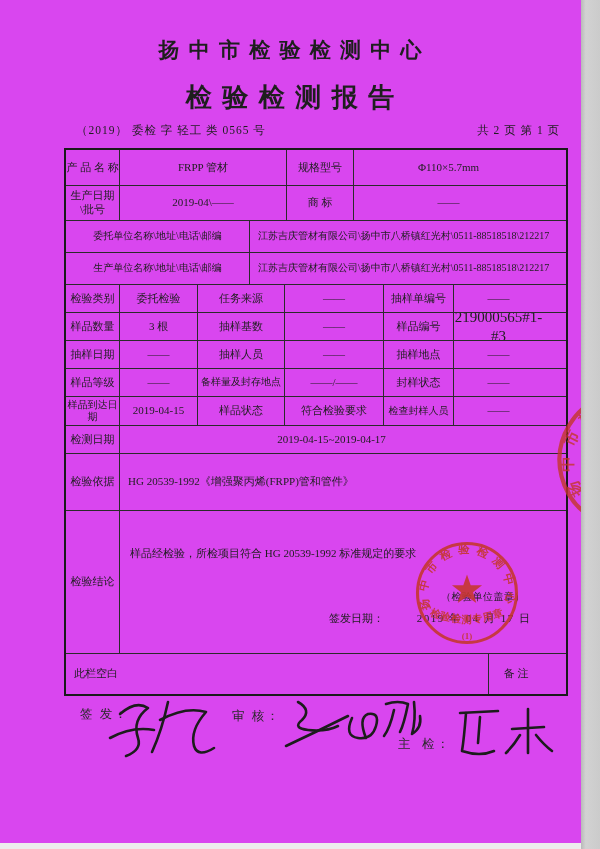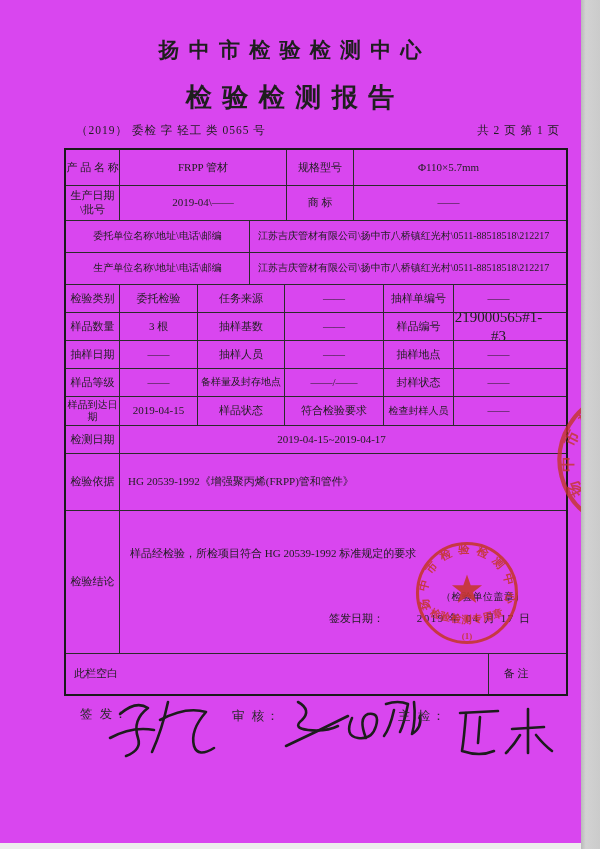--- a/index.html
+++ b/index.html
@@ -215,21 +215,21 @@
   <span class="sig-label" style="left:232px;top:708px;">审  核：</span>
   <svg class="sig-svg" style="left:282px;top:688px;" width="150" height="67" viewBox="0 0 150 67" xmlns="http://www.w3.org/2000/svg" aria-label="吴跳明">
     <path d="M16 14 Q30 22 20 32 Q10 40 26 42 Q44 44 56 38"></path>
     <path d="M4 58 Q34 44 66 28"></path>
     <path d="M70 30 Q62 48 76 50 Q90 52 94 38 Q98 24 86 26 Q76 30 84 50"></path>
     <path d="M104 16 Q116 12 126 16 Q122 36 118 44"></path>
     <path d="M112 22 Q108 40 102 48"></path>
     <path d="M132 14 Q134 32 130 46 Q140 40 138 28"></path>
   </svg>
 
-  <span class="sig-label" style="left:398px;top:708px;">主  检：</span>
+  <span class="sig-label" style="left:398px;top:736px;font-family:Liberation Mono, monospace;">主  检：</span>
   <svg class="sig-svg" style="left:450px;top:695px;" width="108" height="67" viewBox="0 0 108 67" xmlns="http://www.w3.org/2000/svg" aria-label="顾琳">
     <path d="M10 18 L48 16"></path>
     <path d="M16 18 Q14 44 12 56 Q30 62 44 56"></path>
     <path d="M30 22 L28 48"></path>
     <path d="M62 34 L94 32"></path>
     <path d="M78 14 L78 58"></path>
     <path d="M70 40 Q64 50 56 58"></path>
     <path d="M86 40 Q94 50 102 56"></path>
   </svg>
 

